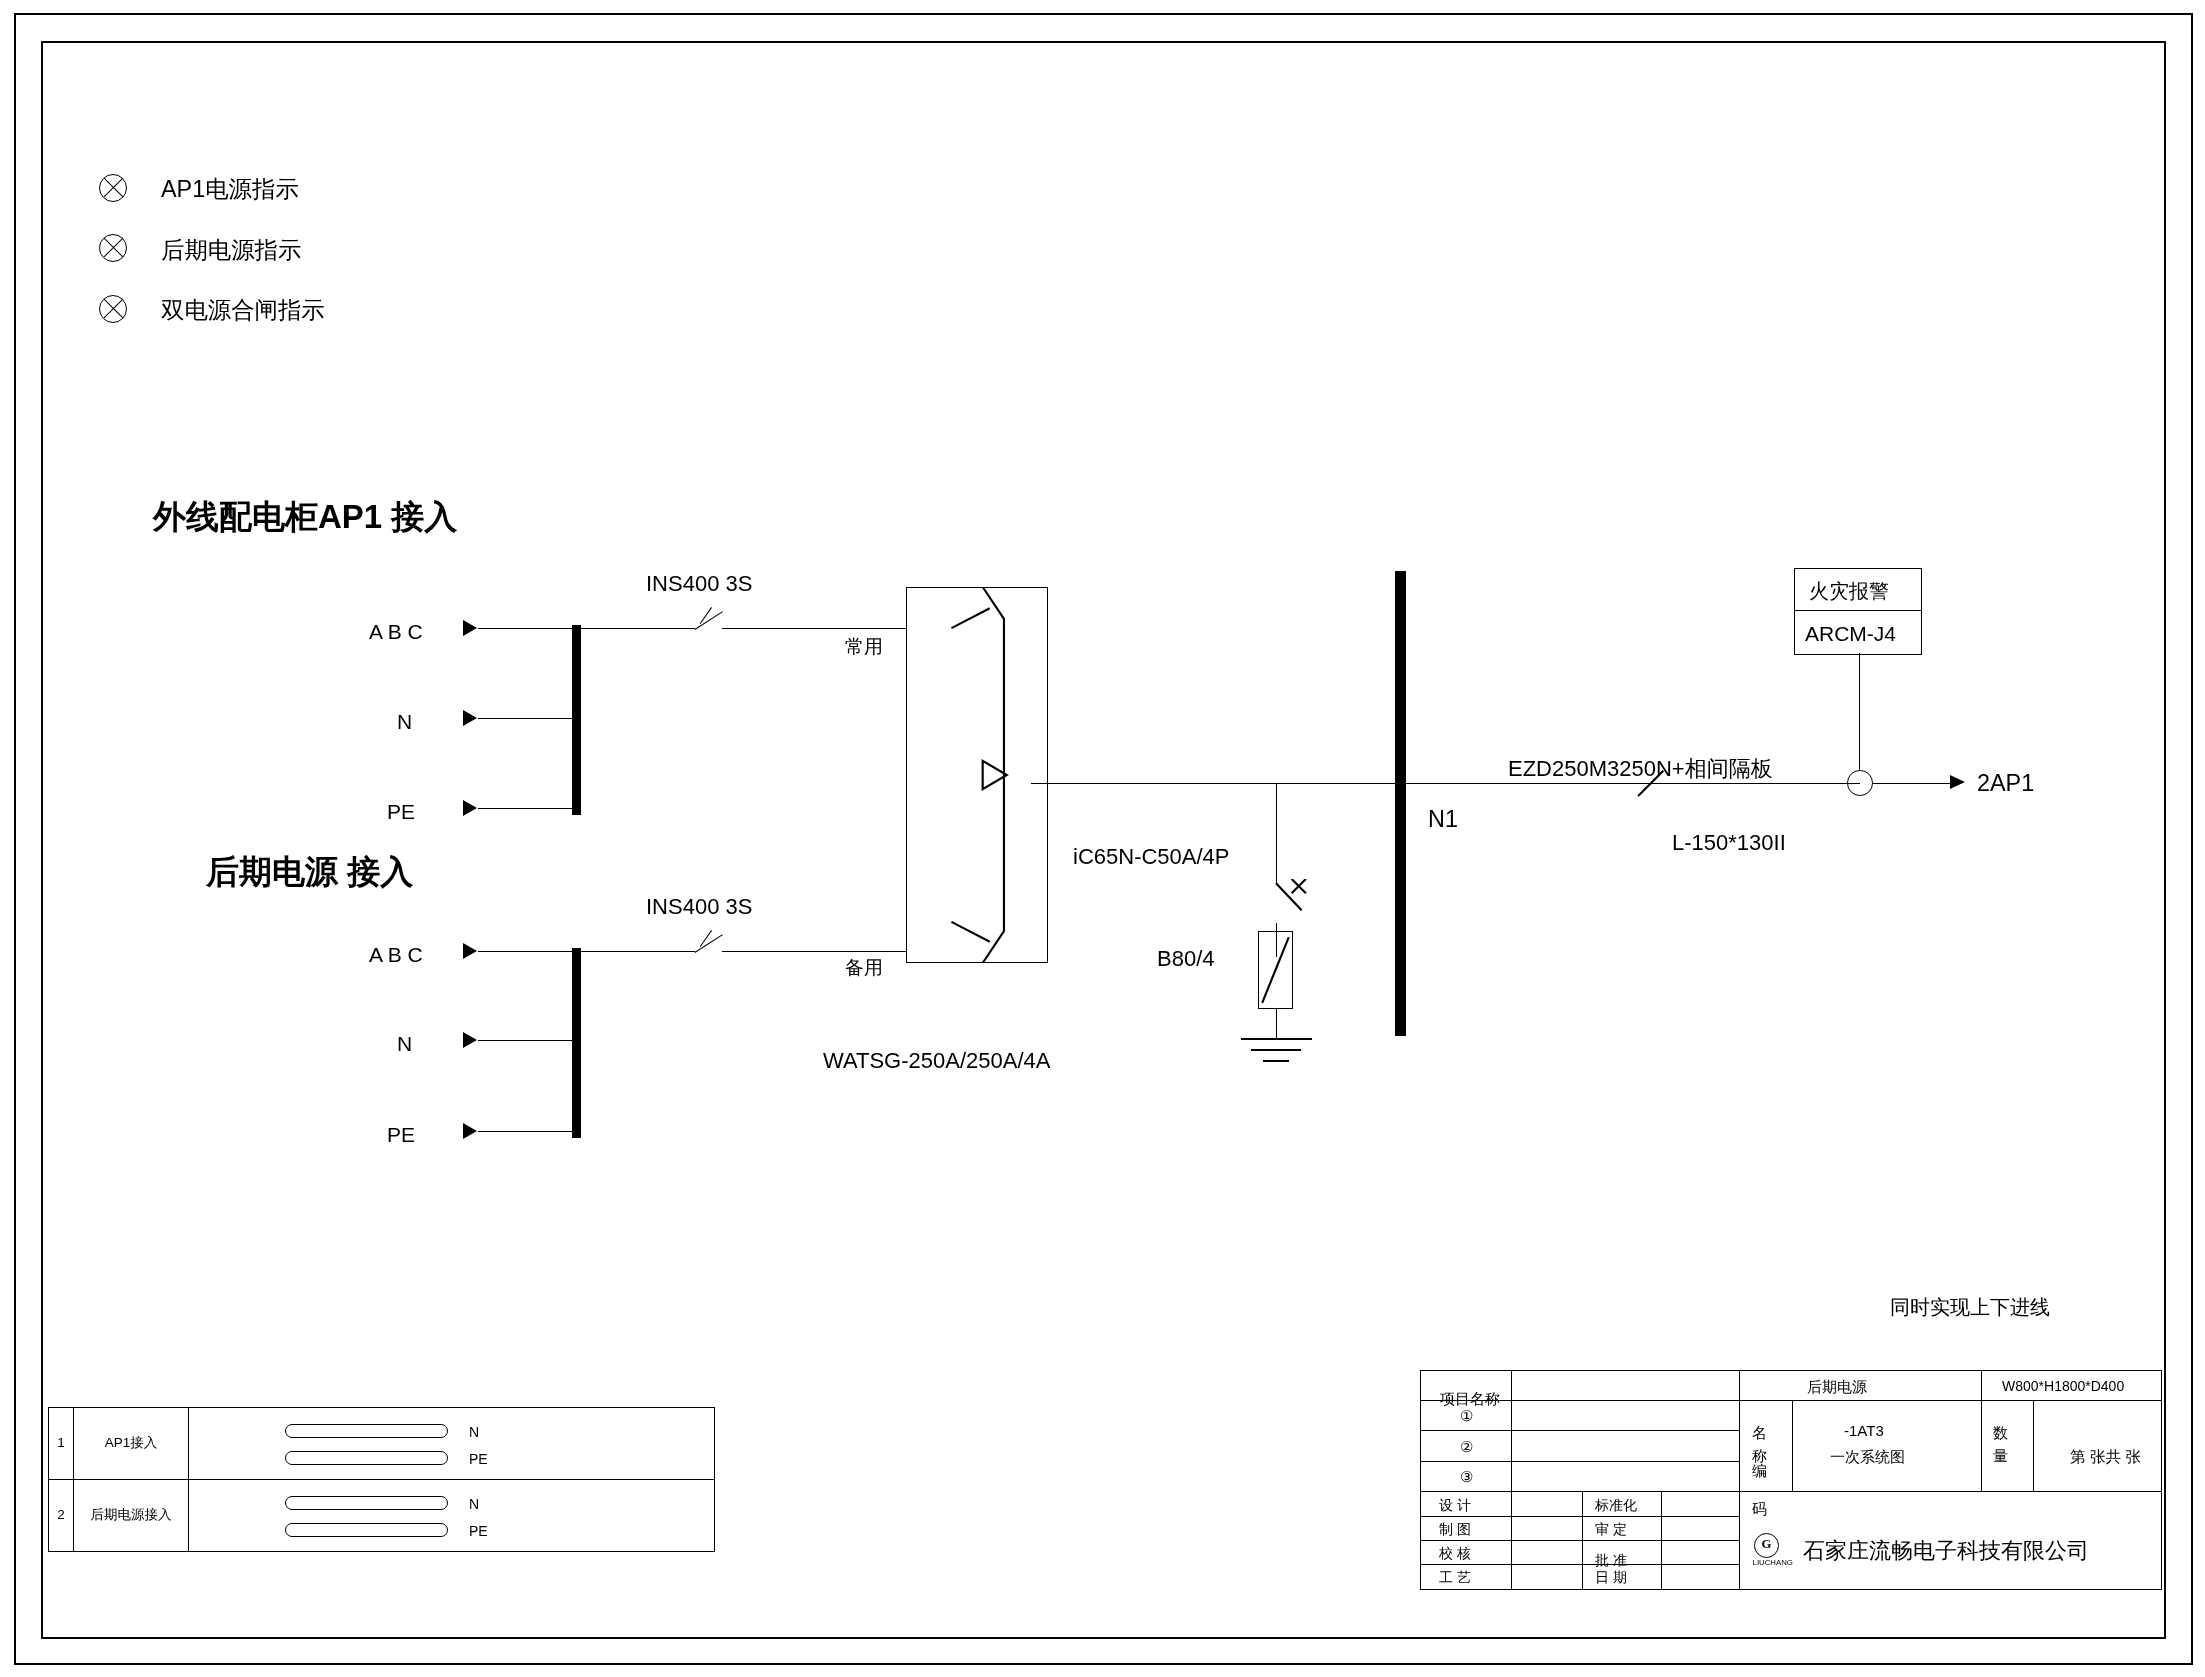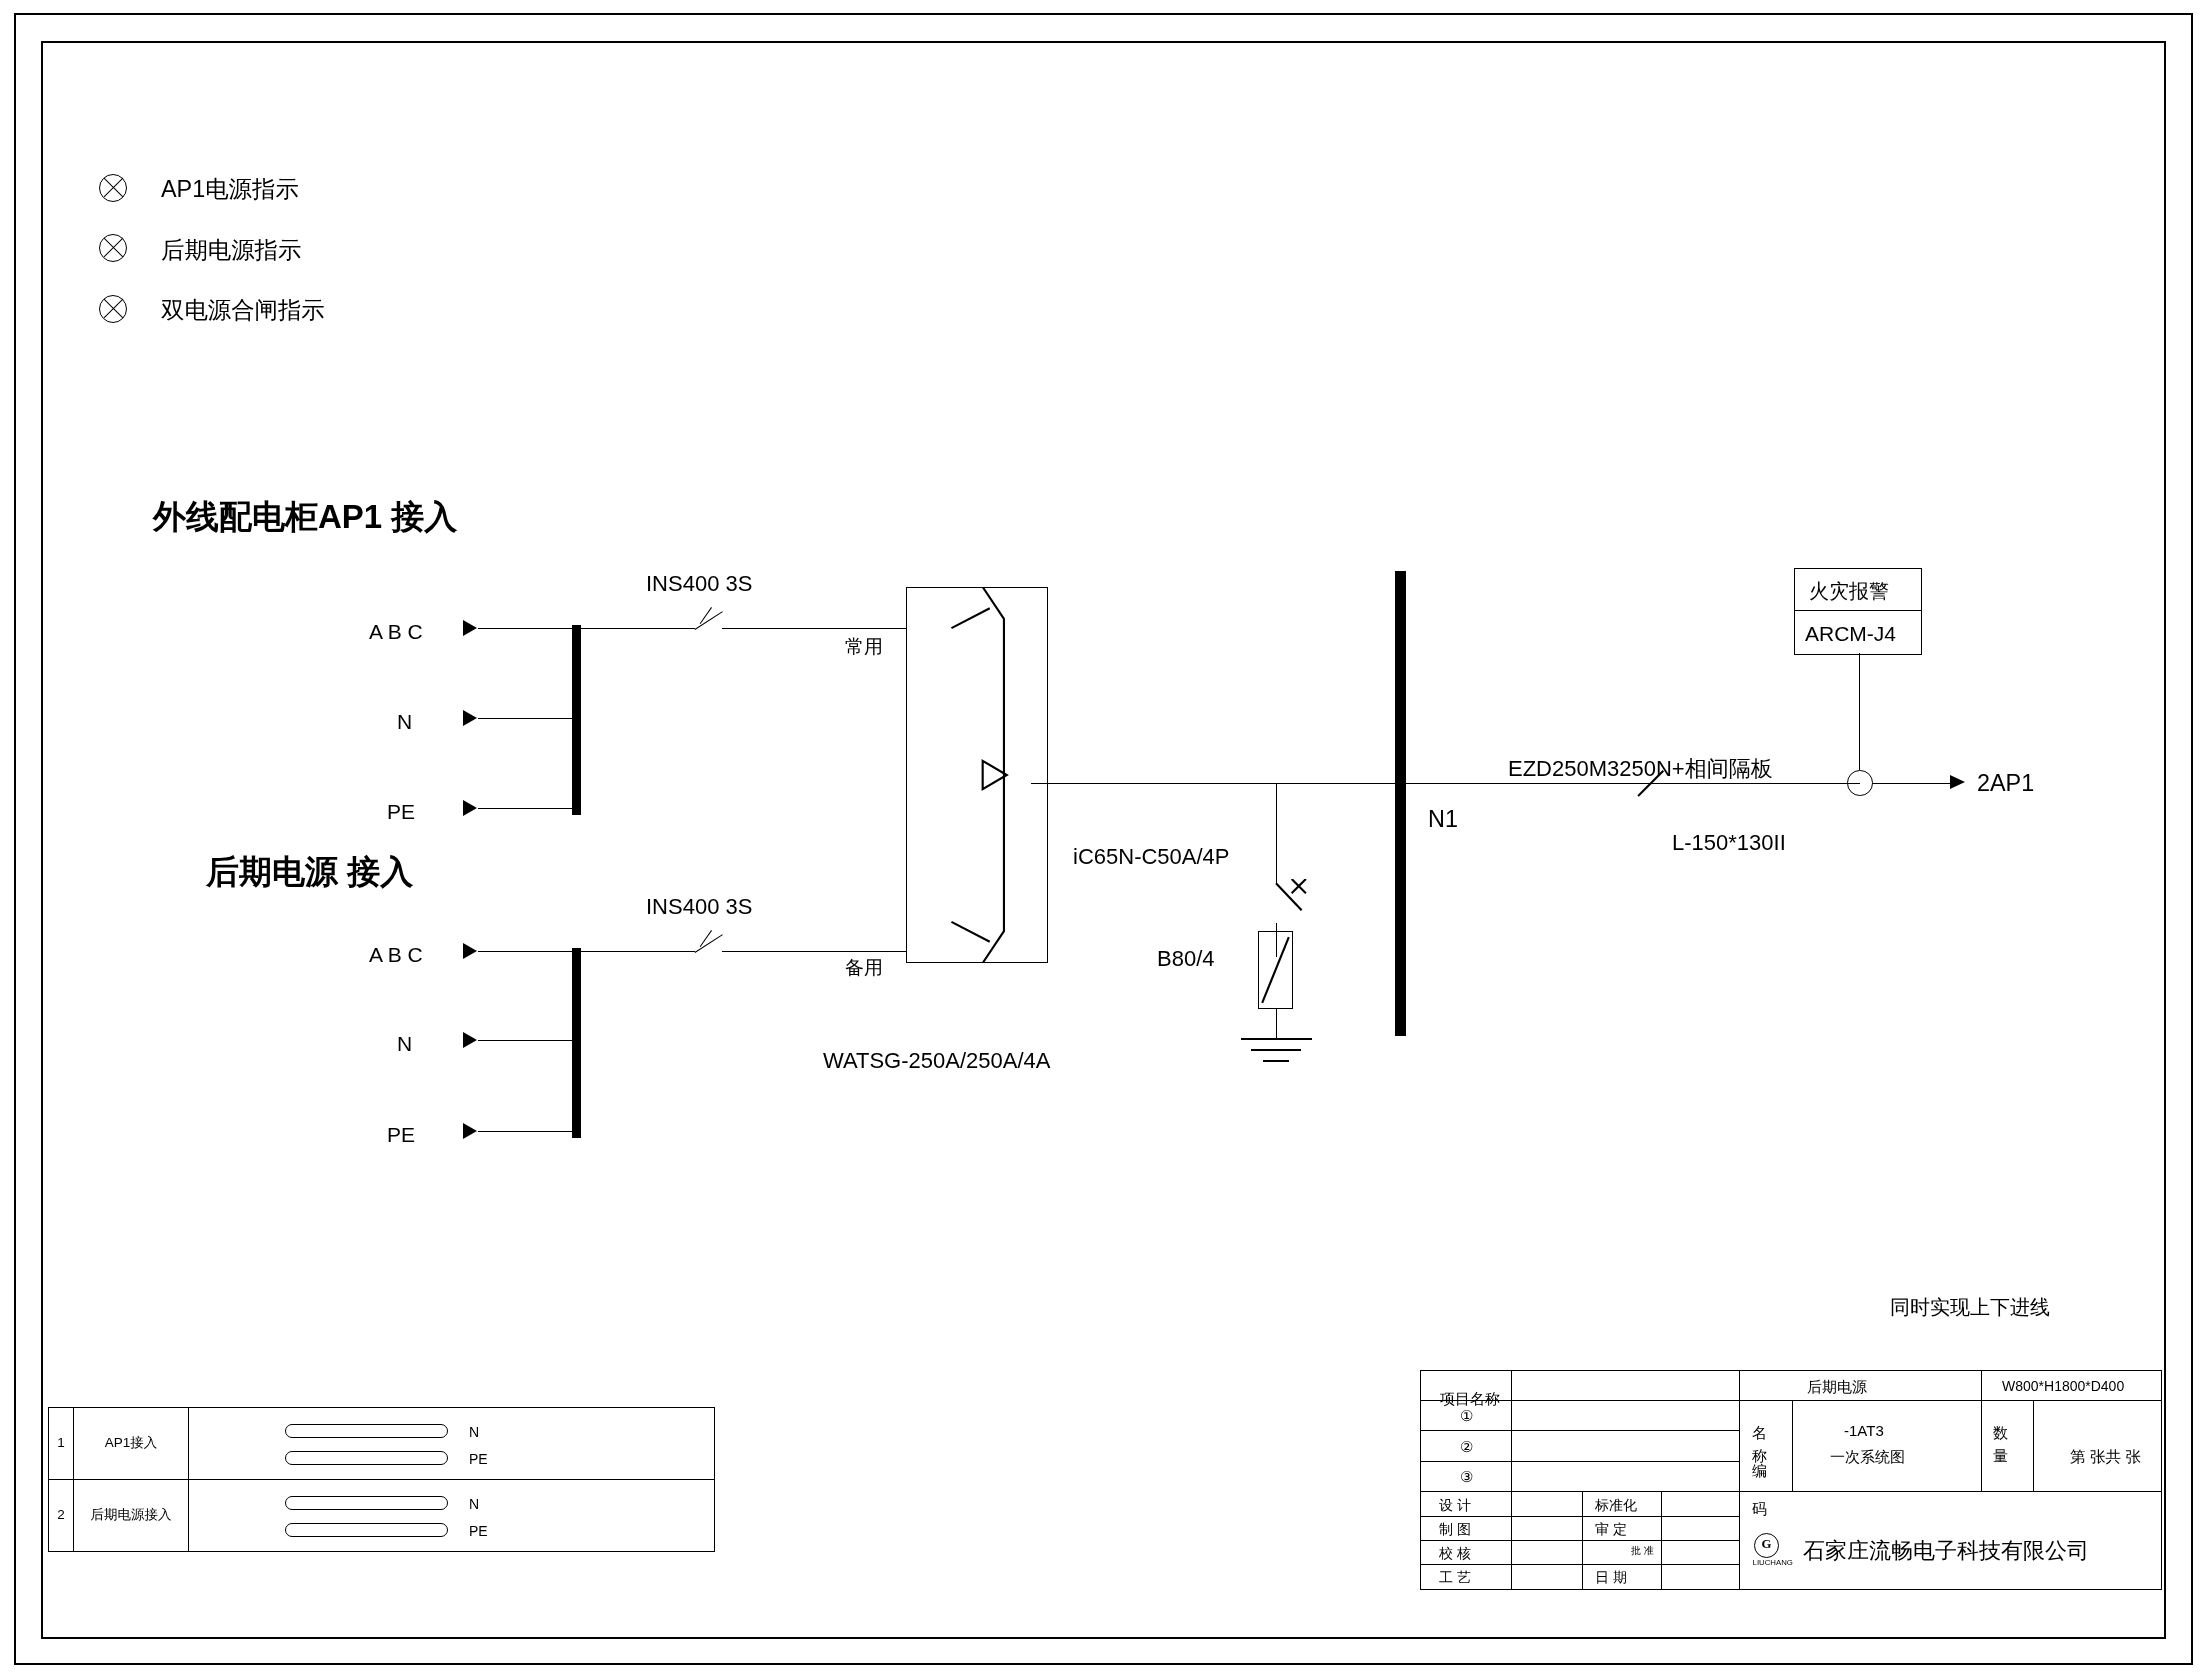--- a/index.html
+++ b/index.html
@@ -342,21 +342,21 @@
     <div class="vline" style="left:162px; top:121px; height:99px;"></div>
     <div class="vline" style="left:241px; top:121px; height:99px;"></div>
 
     <div class="txt" style="left:19px; top:128px; font-size:14px;">设  计</div>
     <div class="txt" style="left:19px; top:152px; font-size:14px;">制  图</div>
     <div class="txt" style="left:19px; top:176px; font-size:14px;">校  核</div>
     <div class="txt" style="left:19px; top:200px; font-size:14px;">工  艺</div>
 
     <div class="txt" style="left:175px; top:128px; font-size:14px;">标准化</div>
     <div class="txt" style="left:175px; top:152px; font-size:14px;">审  定</div>
-    <div class="txt" style="left:175px; top:176px; font-size:10px;margin-left:36px;">批  准</div>
+    <div class="txt" style="left:175px; top:183px; font-size:14px;">批  准</div>
     <div class="txt" style="left:175px; top:200px; font-size:14px;">日  期</div>
 
     <div class="abs" style="left:334px; top:163px;">
       <span class="logo-circle"><span>G</span></span>
       <div class="txt" style="left:-1.4px; top:25.6px; font-size:7.8px;">LIUCHANG</div>
     </div>
     <div class="txt" style="left:383px; top:170px; font-size:22px;">石家庄流畅电子科技有限公司</div>
   </div>
 
 </div>

